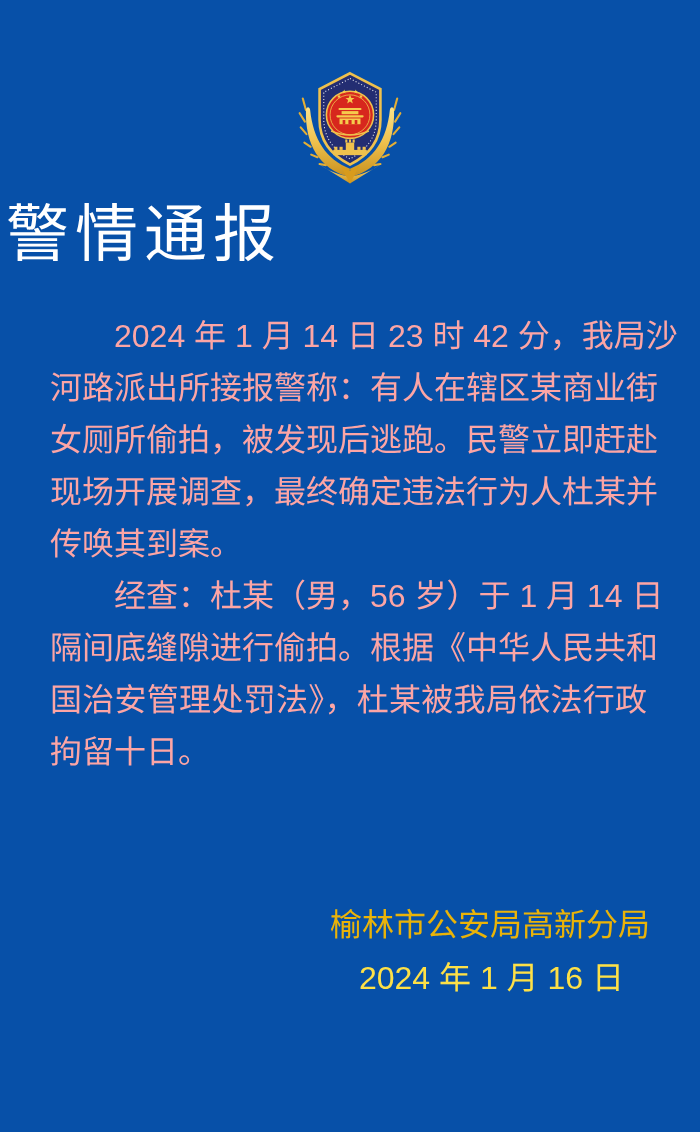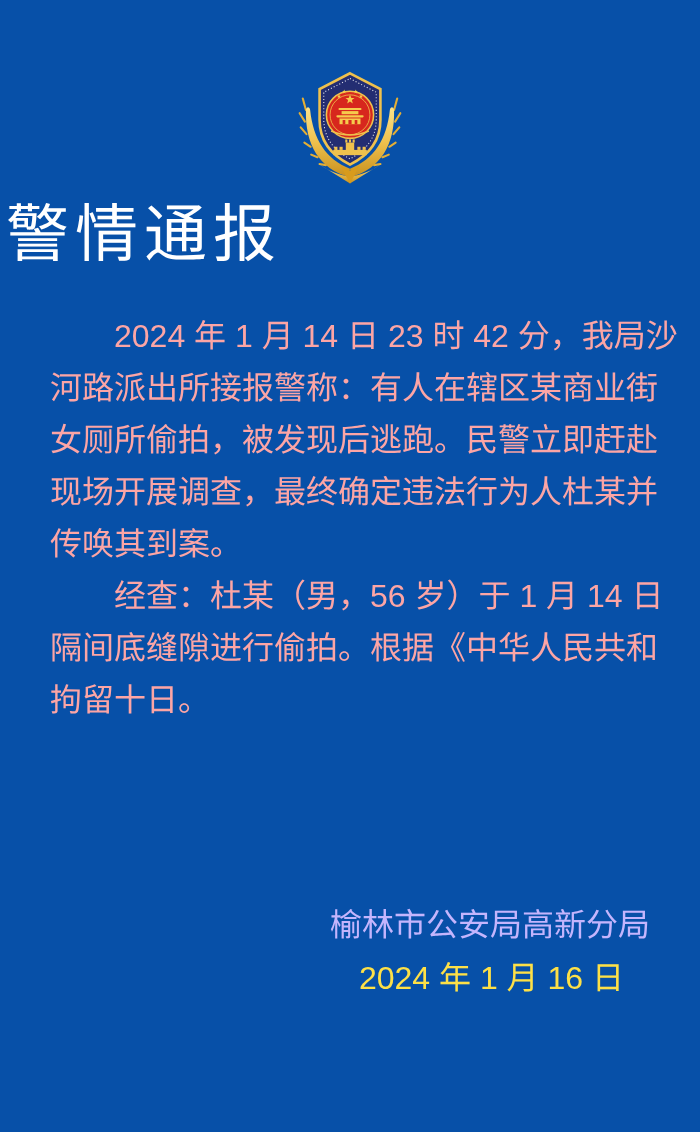--- a/index.html
+++ b/index.html
@@ -44,21 +44,21 @@
     text-align: justify;
     text-align-last: justify;
     white-space: nowrap;
   }
   .line.indent { text-indent: 2em; }
   .line.last { text-align-last: left; white-space: normal; }
   .signature {
     position: absolute;
     top: 899px;
     right: 50px;
-    color: #c4b5fd;
+    color: #eab308;
     font-size: 32px;
     font-weight: 500;
     white-space: nowrap;
   }
   .issue-date {
     position: absolute;
     top: 952px;
     right: 76px;
     color: #fde047;
     font-size: 32px;
@@ -133,19 +133,20 @@
   <div class="title">警情通报</div>
 
   <div class="body-text">
     <div class="line indent">2024 年 1 月 14 日 23 时 42 分，我局沙</div>
     <div class="line">河路派出所接报警称：有人在辖区某商业街</div>
     <div class="line">女厕所偷拍，被发现后逃跑。民警立即赶赴</div>
     <div class="line">现场开展调查，最终确定违法行为人杜某并</div>
     <div class="line last">传唤其到案。</div>
     <div class="line indent">经查：杜某（男，56 岁）于 1 月 14 日</div>
     <div class="line">隔间底缝隙进行偷拍。根据《中华人民共和</div>
+    <div class="line">国治安管理处罚法》，杜某被我局依法行政</div>
     <div class="line last">拘留十日。</div>
   </div>
 
   <div class="signature">榆林市公安局高新分局</div>
   <div class="issue-date">2024 年 1 月 16 日</div>
 
 </div>
 
 </body></html>

